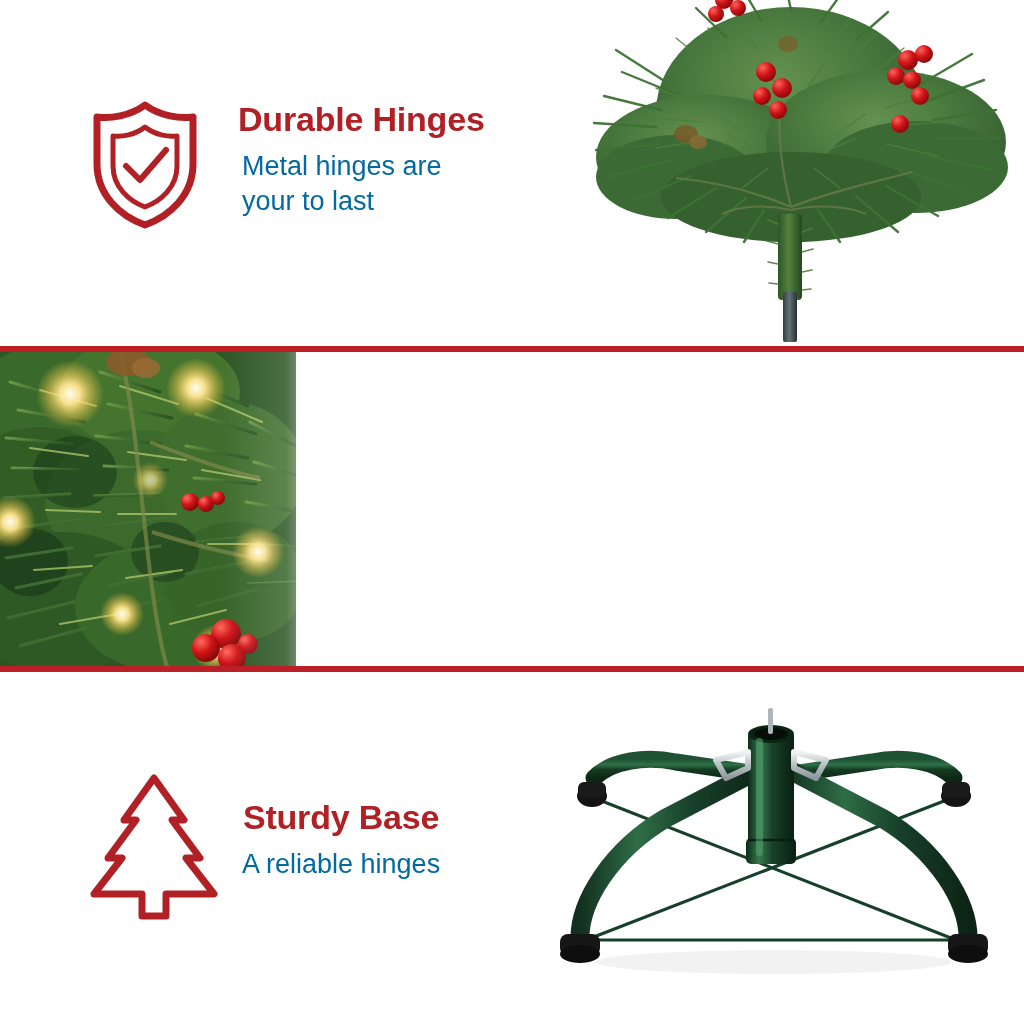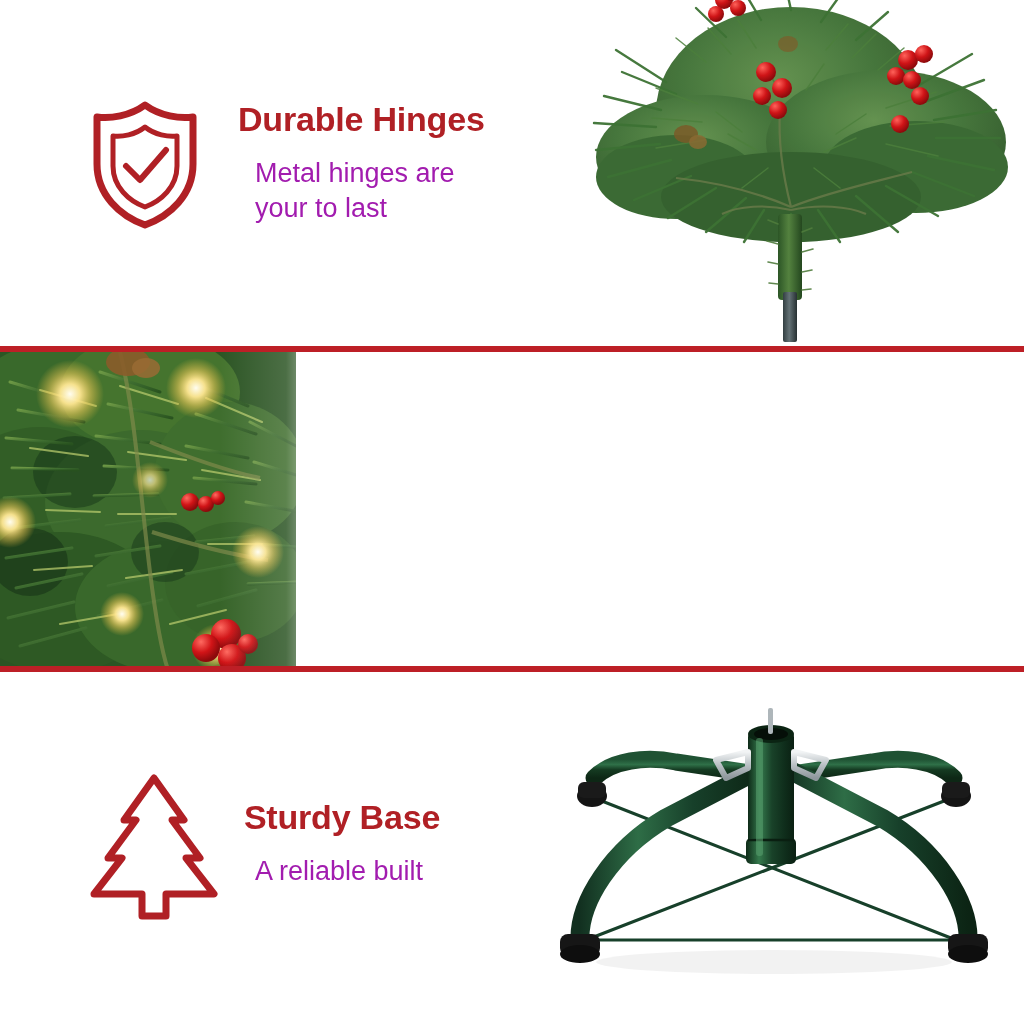--- a/index.html
+++ b/index.html
@@ -47,28 +47,28 @@
   .heading {
     color: #b02025;
     font-size: 34px;
     font-weight: bold;
     line-height: 1.15;
     letter-spacing: -0.2px;
     margin: 0 0 10px 0;
     white-space: nowrap;
   }
   .body-text {
-    color: #a21caf;
+    color: #0369a1;
     font-size: 27px;
     font-weight: normal;
     line-height: 1.30;
-    margin: 17px;
+    margin: 4px;
   }
   #text-hinges { left: 238px; top: 100px; text-align: left; }
-  #text-base   { left: 238px; top: 798px; text-align: right; }
+  #text-base   { left: 238px; top: 798px; text-align: center; }
 
   
   .icon-wrap { position: absolute; }
   #icon-shield { left: 86px;  top: 98px;  width: 118px; height: 132px; }
   #icon-tree   { left: 88px;  top: 790px; width: 132px; height: 150px; }
 
   
   #photo-tree-top {
     position: absolute;
     left: 556px; top: -8px;
@@ -389,21 +389,21 @@
         <path d="M66 6
                  L 96 48 L 84 48 L 112 86 L 98 86 L 126 122
                  L 78 122 L 78 144 L 54 144 L 54 122 L 6 122
                  L 34 86 L 20 86 L 48 48 L 36 48 Z"></path>
       </svg>
     </div>
 
     <div class="text-block" id="text-base" style="top:126px;left:238px;">
       <h2 class="heading">Sturdy Base</h2>
       <p class="body-text">
-        <span>A reliable built</span><br>
+        <span>A reliable hinges</span><br>
       </p>
     </div>
 
     <div id="photo-stand" style="top:18px;left:516px;">
       <svg width="510" height="330" viewBox="0 0 510 330">
         <defs>
           <linearGradient id="tubeG" x1="0" y1="0" x2="0" y2="1">
             <stop offset="0%" stop-color="#1f5233"></stop>
             <stop offset="28%" stop-color="#2f7048"></stop>
             <stop offset="55%" stop-color="#153b22"></stop>

